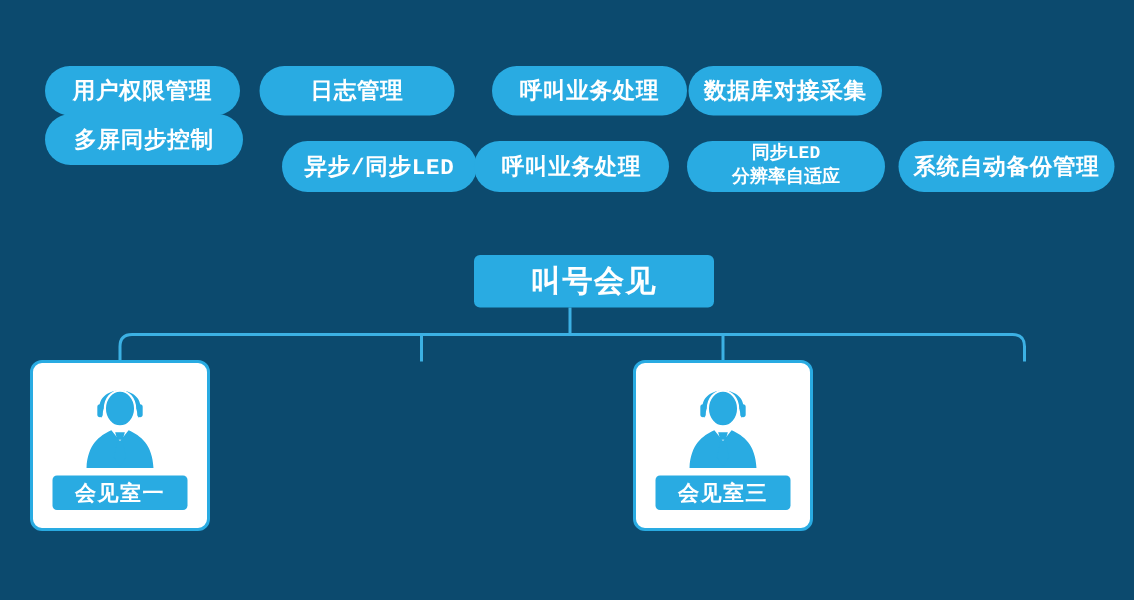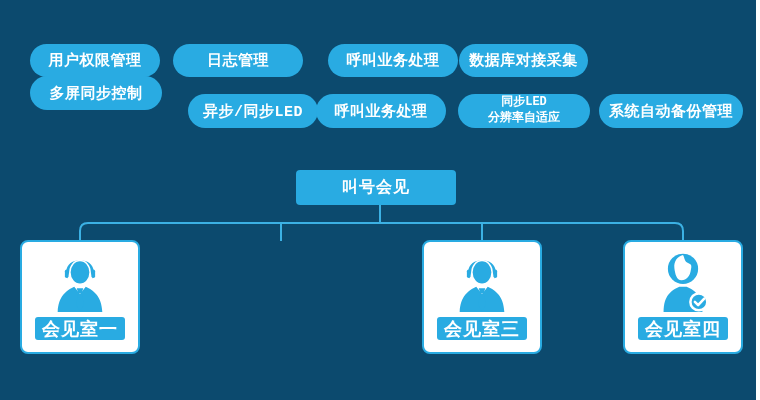--- a/index.html
+++ b/index.html
@@ -8,36 +8,36 @@
     position:relative; width:756px; height:400px; background:#0c4a6e;
     font-family:Liberation Mono, monospace; overflow:hidden;
   }
   .pill {
     position:absolute; background:var(--primary); color:#fff;
     border-radius:17px; display:flex; align-items:center; justify-content:center;
     font-weight:bold; font-size:15px; text-align:center; letter-spacing:0.5px;
   }
   .pill.two-line { font-size:12px; line-height:1.3; white-space:pre-line; letter-spacing:0; }
   .root-node {
-    position:absolute; left:296px; top:170px; width:160px; height:35px;
+    position:absolute; left:316px; top:170px; width:160px; height:35px;
     background:var(--primary); border-radius:4px; color:#fff; font-weight:bold;
-    font-size:16px; letter-spacing:1px;
+    font-size:20px; letter-spacing:1px;
     display:flex; align-items:center; justify-content:center;
   }
   .connector { position:absolute; left:0; top:0; width:760px; height:400px; }
   .connector path { stroke:var(--connector); stroke-width:2; fill:none; }
   .room {
     position:absolute; top:240px; width:120px; height:114px; background:#fff;
     border:2px solid var(--primary); border-radius:8px; box-sizing:border-box;
   }
   .avatar { display:block; margin:3px auto 0; }
   .room-label {
     position:absolute; left:13px; right:13px; bottom:12px; height:23px;
     background:var(--primary); border-radius:3px; color:#fff;
-    font-size:18px; font-weight:bold; letter-spacing:1px;
+    font-size:14px; font-weight:bold; letter-spacing:1px;
     display:flex; align-items:center; justify-content:center;
   }
   .b { fill:var(--primary); }
   .w { fill:#fff; }
   .face { fill:var(--primary); stroke:#fff; stroke-width:2; }
   .chk { fill:none; stroke:#fff; stroke-width:3.5; stroke-linecap:round; stroke-linejoin:round; }
 </style>
 </head>
 <body>
 
@@ -84,27 +84,14 @@
       <rect class="b" x="29" y="34" width="5" height="12" rx="2.5"></rect>
       <rect class="b" x="66" y="34" width="5" height="12" rx="2.5"></rect>
       <ellipse class="face" cx="50" cy="38" rx="14" ry="16.5"></ellipse>
       <path class="b" d="M19 93 C20 71 31 63 42 58 L50 68 L58 58 C69 63 80 71 81 93 Z"></path>
       <path class="b" d="M45.5 60 L54.5 60 L52.5 67 L47.5 67 Z"></path>
       <path class="b" d="M47.5 68 L52.5 68 L55.5 83 L50 92 L44.5 83 Z"></path>
     </svg>
     <div class="room-label">会见室三</div>
   </div>
 
-  <div class="room" style="left:623px;">
-    <svg class="avatar" width="72" height="72" viewBox="0 0 100 100">
-      <circle class="b" cx="50" cy="33" r="21"></circle>
-      <path class="w" d="M38 32 C37 23 42 16 50 14 C53 19 51 23 59 26 C62 27 62 30 61 34 C60 43 55 49 48 49 C41 49 39 40 38 32 Z"></path>
-      <path class="b" d="M23 93 C23 71 33 63 45 58 L55 58 C67 63 77 71 77 93 Z"></path>
-      <g>
-        <circle class="w" cx="72" cy="79" r="13.5"></circle>
-        <circle class="b" cx="72" cy="79" r="10"></circle>
-        <path class="chk" d="M66.5 79 L71 83.5 L79.5 74.5"></path>
-      </g>
-    </svg>
-    <div class="room-label">会见室四</div>
-  </div>
 
 </div>
 
 </body></html>

